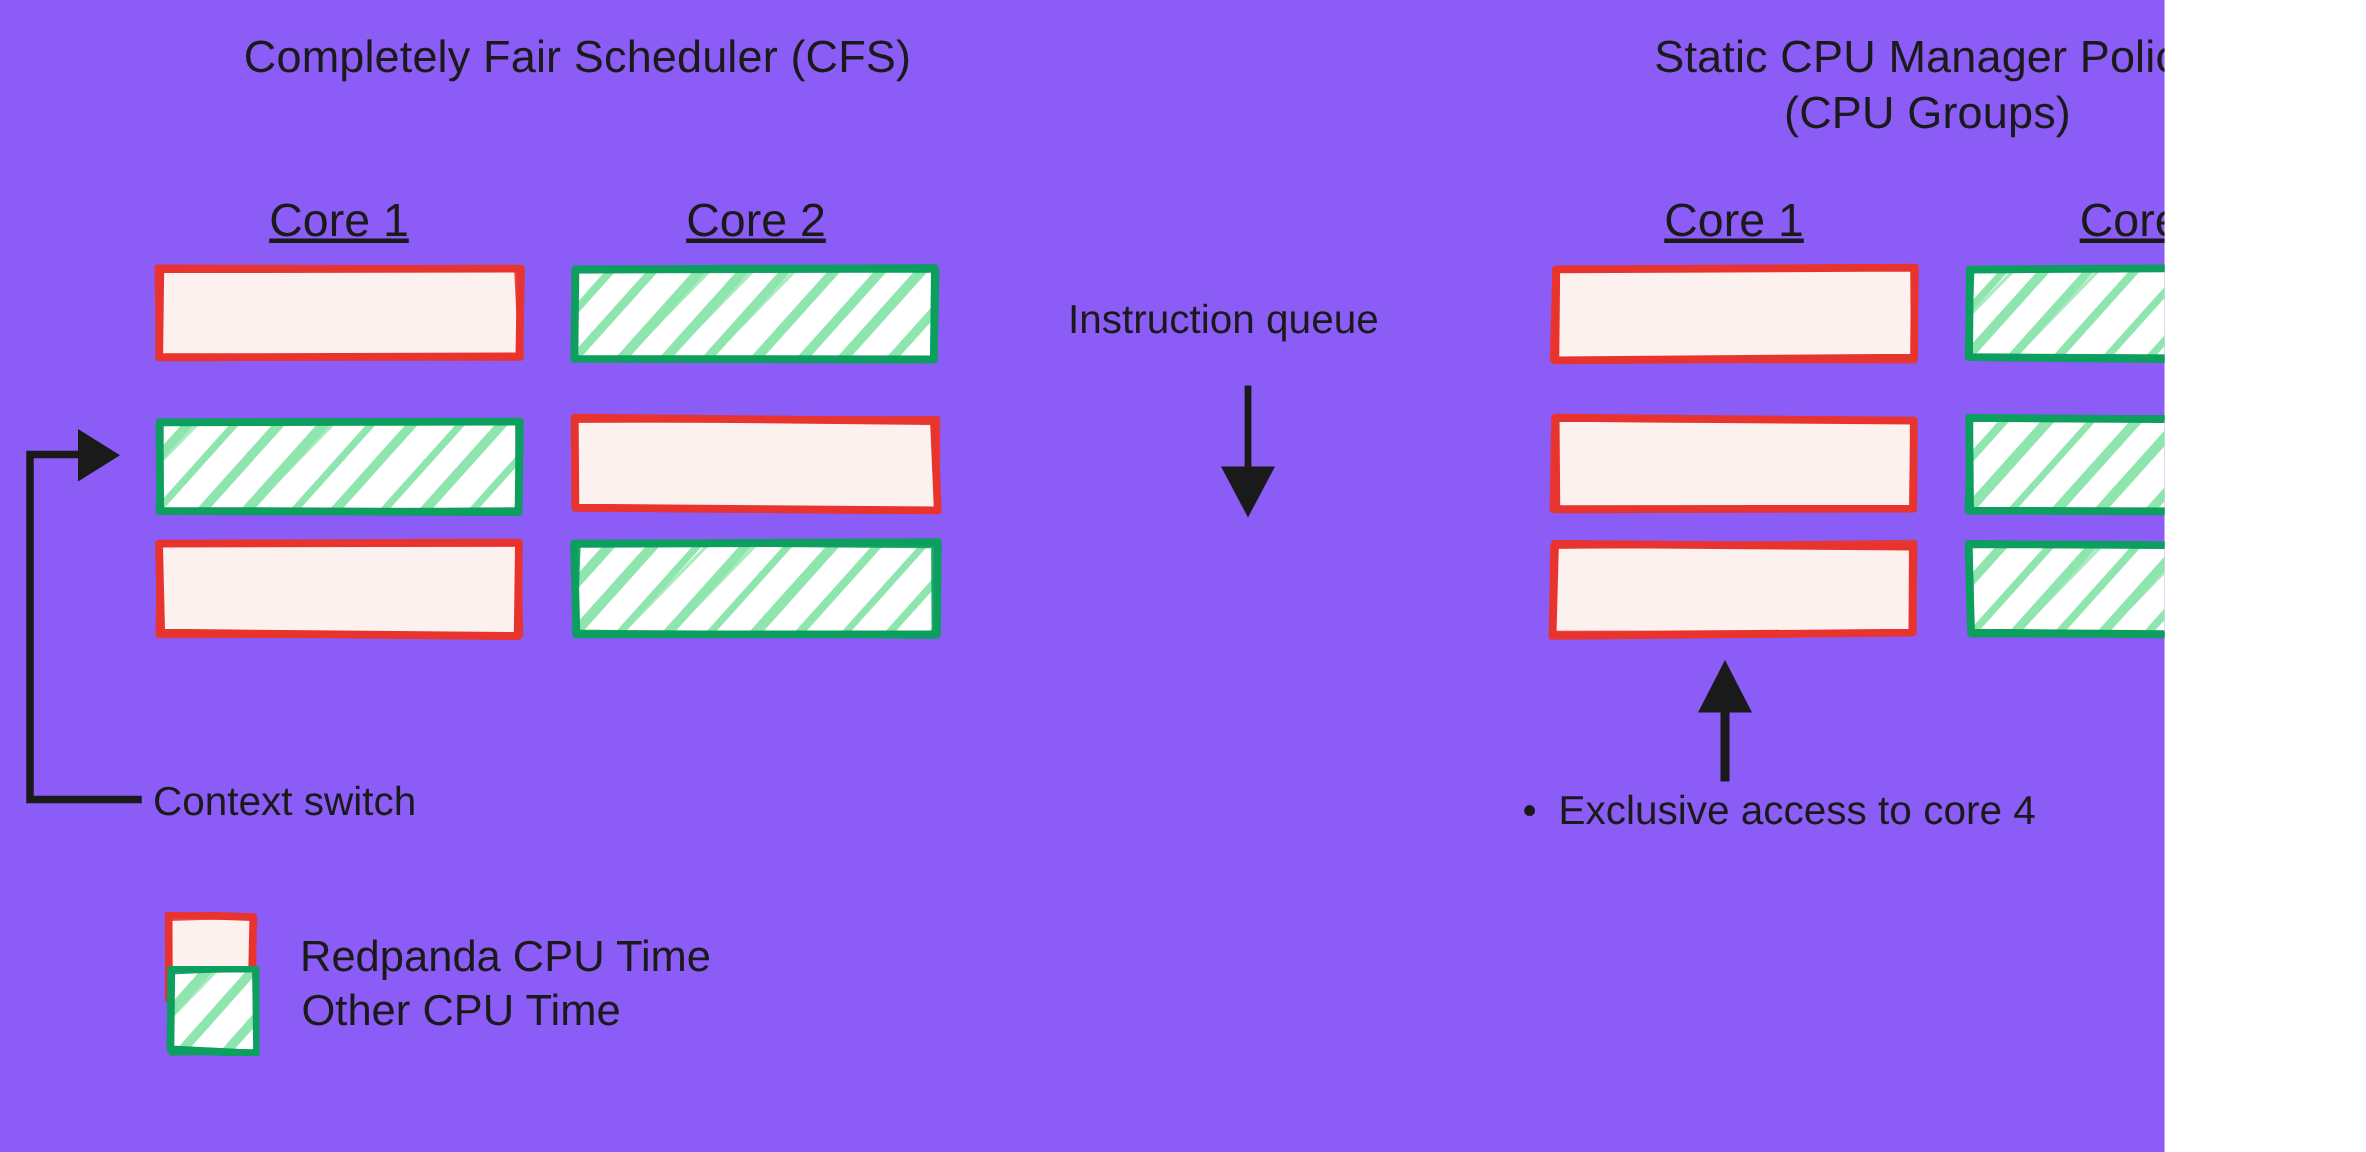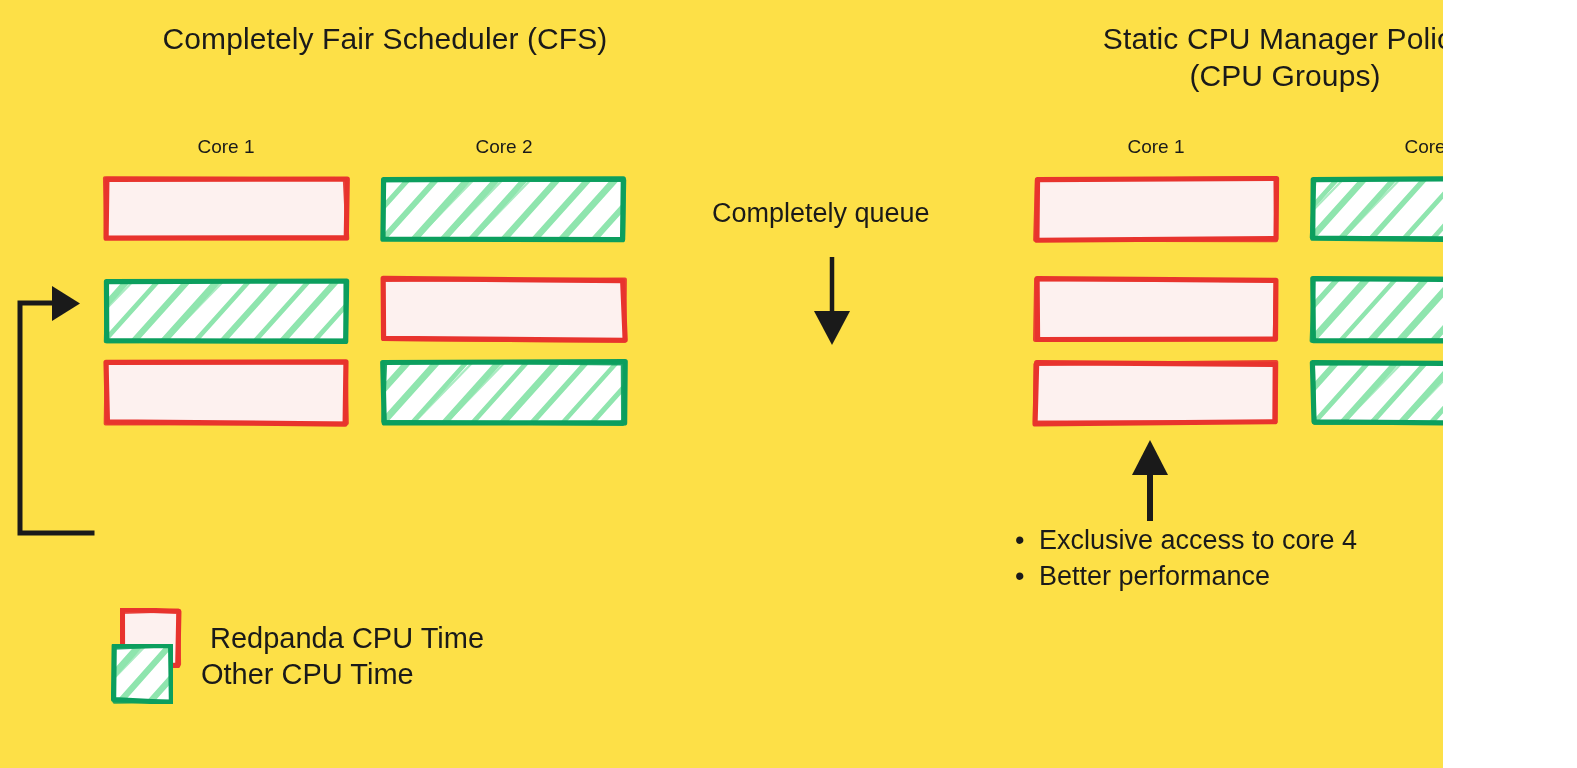--- a/index.html
+++ b/index.html
@@ -10,39 +10,40 @@
   }
   body {
     font-family: "Liberation Sans", sans-serif;
     color: #1d1d1d;
     -webkit-font-smoothing: antialiased;
   }
   #stage {
     position: relative;
     width: 1443px;
     height: 768px;
-    background: #fde047;
+    background: #8b5cf6;
     overflow: hidden;
   }
   .abs { position: absolute; }
 
   
   .panel-title {
     font-size: 30px;
     line-height: 37px;
     text-align: center;
     color: #1a1a1a;
     letter-spacing: .1px;
     white-space: pre-line;
   }
   .core-label {
-    font-size: 19px;
+    font-size: 31px;
     line-height: 32px;
     text-align: center;
     color: #1a1a1a;
+    text-decoration: underline;
   }
 
   
   .cpu-box {
     position: absolute;
     width: 246px;
     height: 66px;
   }
   .cpu-box svg { display: block; width: 100%; height: 100%; overflow: visible; }
 
@@ -217,22 +218,23 @@
     <path d="M 4.391481481481481 1.8454869684499313 L 241.55052126200275 3.674485596707819 L 241.86676268861453 64.23599451303156 L 2.06119341563786 61.4361865569273 Z" fill="none" stroke="#0c9e5e" stroke-width="3.6" stroke-linejoin="round" stroke-linecap="round" opacity="0.9"></path>
   </svg>
       </div>
     </div>
 
   <svg class="arrow-svg" style="left:0px; top:280px; width:110px; height:275px;" viewBox="0 0 110 275">
     <path d="M 92 253 L 20 253 L 20 23 L 60 23" fill="none" stroke="#1a1a1a" stroke-width="5" stroke-linecap="square" stroke-linejoin="miter"></path>
     <path d="M 52 6 L 80 23.5 L 52 41 Z" fill="#1a1a1a"></path>
   </svg>
 
-
-  <div class="plain-text abs" style="left:712px; top:197px;">Completely queue</div>
+  <div class="plain-text abs" style="left:102px; top:518px;">Context switch</div>
+
+  <div class="plain-text abs" style="left:712px; top:197px;">Instruction queue</div>
 
   <svg class="arrow-svg" style="left:800px; top:255px; width:70px; height:95px;" viewBox="0 0 70 95">
     <path d="M 32 2 L 32 60" fill="none" stroke="#1a1a1a" stroke-width="4.5" stroke-linecap="butt"></path>
     <path d="M 14 56 L 50 56 L 32 90 Z" fill="#1a1a1a"></path>
   </svg>
 
   <div class="panel-title abs" style="left:940px; top:20px; width:690px;">Static CPU Manager Policy
 (CPU Groups)</div>
 
   <div class="core-label abs" style="left:1033px; top:131px; width:246px;">Core 1</div>
@@ -352,25 +354,24 @@
       </div>
     </div>
 
   <svg class="arrow-svg" style="left:1118px; top:435px; width:70px; height:90px;" viewBox="0 0 70 90">
     <path d="M 32 86 L 32 32" fill="none" stroke="#1a1a1a" stroke-width="6" stroke-linecap="butt"></path>
     <path d="M 14 40 L 50 40 L 32 5 Z" fill="#1a1a1a"></path>
   </svg>
 
   <ul class="bullet-list" style="left:1015px; top:522px;" id="right-bullets">
       <li class="bullet-item">Exclusive access to core 4</li>
-      <li class="bullet-item">Better performance</li>
     </ul>
 
   <div id="legend">
-      <div class="legend-row" style="left: 120px; top: 608px; text-align: center;">
+      <div class="legend-row" style="left: 110px; top: 608px; text-align: center;">
         <span class="legend-swatch">
           <svg viewBox="0 0 62 60" preserveAspectRatio="none" xmlns="http://www.w3.org/2000/svg">
     <path d="M 2.418312757201646 1.4031824417009602 L 58.87611796982167 3.449465020576132 L 57.750384087791495 57.398628257887516 L 2.5176543209876545 57.77906721536351 Z" fill="#fdf1ef" stroke="none"></path>
 
     <path d="M 2.418312757201646 1.4031824417009602 L 58.87611796982167 3.449465020576132 L 57.750384087791495 57.398628257887516 L 2.5176543209876545 57.77906721536351 Z" fill="none" stroke="#e8342e" stroke-width="5.2" stroke-linejoin="round" stroke-linecap="round"></path>
     <path d="M 1.78039780521262 4.1562139917695475 L 58.42256515775034 2.5547599451303156 L 59.29847736625514 56.214211248285324 L 3.855048010973937 58.477777777777774 Z" fill="none" stroke="#e8342e" stroke-width="3.6" stroke-linejoin="round" stroke-linecap="round" opacity="0.9"></path>
   </svg>
         </span>
         <span class="legend-label">Redpanda CPU Time</span>
       </div>

